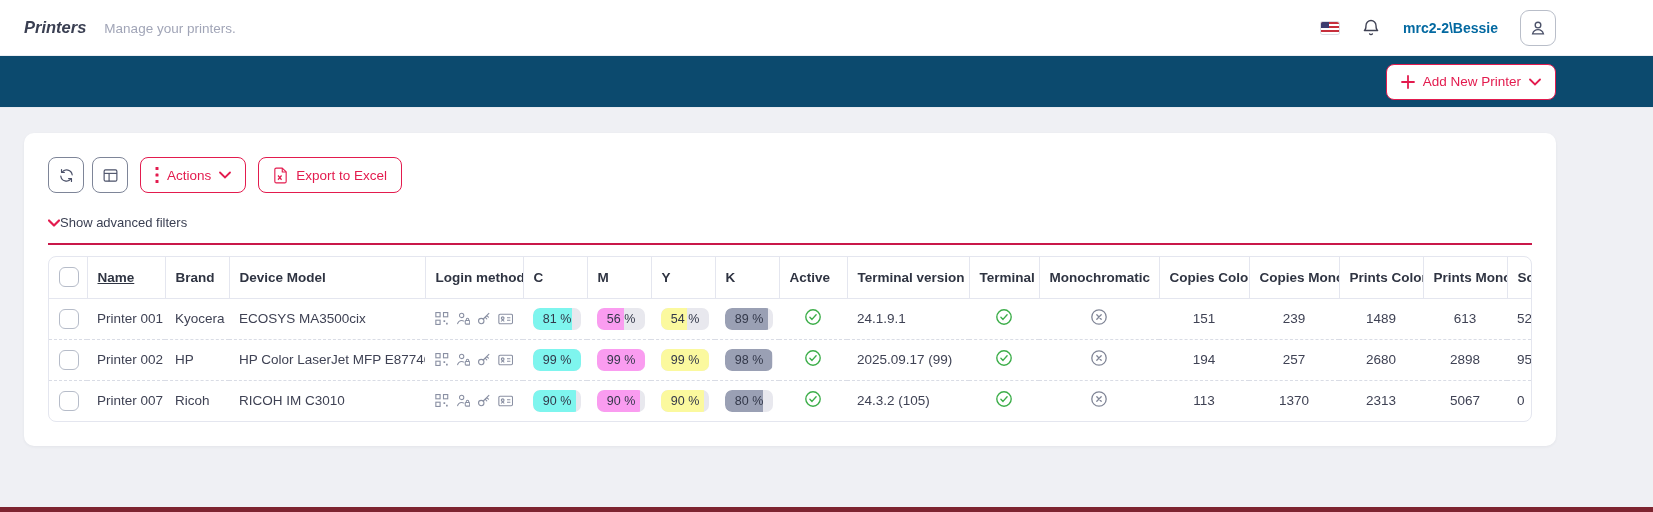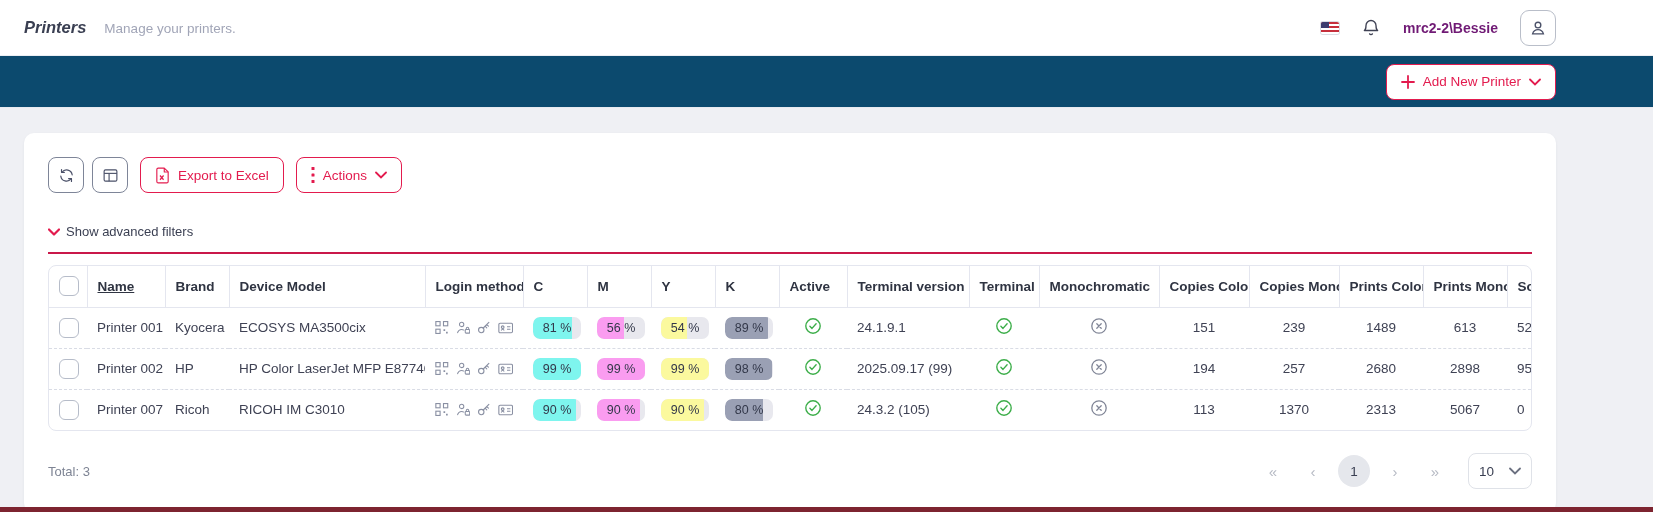--- a/index.html
+++ b/index.html
@@ -23,21 +23,21 @@
   .topbar{background:#fff;height:56px;border-bottom:1px solid #eceef3;display:flex;align-items:center;}
   .topbar-inner{display:flex;align-items:center;justify-content:space-between;padding:0 24px;width:1580px;}
   .page-title{font-size:16.5px;font-weight:bold;color:#3a3f52;font-style:italic;}
   .page-subtitle{font-size:13.5px;color:var(--muted);margin-left:18px;}
   .topbar-left{display:flex;align-items:baseline;}
   .topbar-right{display:flex;align-items:center;gap:22px;}
   .flag{width:18px;height:12px;border-radius:2px;position:relative;overflow:hidden;
     background:repeating-linear-gradient(#c62e3b 0 2px,#fff 2px 4px);box-shadow:0 0 0 1px #d9dce3;}
   .flag::after{content:"";position:absolute;left:0;top:0;width:8px;height:6px;background:#3c3b6e;}
   .icon-btn{background:none;border:none;cursor:pointer;display:flex;align-items:center;}
-  .username{font-size:14px;font-weight:bold;color:#701a75;}
+  .username{font-size:14px;font-weight:bold;color:#0369a1;}
   .user-btn{width:36px;height:36px;border:1px solid #b9bec9;border-radius:9px;background:#fff;display:flex;align-items:center;justify-content:center;cursor:pointer;}
   
   .subbar{background:#0c4a6e;height:52px;border-bottom:1px solid #e8eaf0;display:flex;align-items:center;}
   .subbar-inner{width:1580px;display:flex;justify-content:flex-end;padding:0 24px;}
   .btn{display:inline-flex;align-items:center;gap:8px;background:#fff;border:1px solid var(--accent);
     color:var(--accent);font-size:13.5px;border-radius:8px;padding:0 14px;height:36px;cursor:pointer;
     font-family:inherit;}
   .btn svg{flex:0 0 auto;}
   
   .page{position:absolute;top:109px;left:0;right:0;bottom:5px;background:#eff0f4;}
@@ -47,21 +47,21 @@
   .search-group{display:flex;height:36px;}
   .search-input{width:572px;height:36px;border:1px solid #c9cdd6;border-right:none;border-radius:8px 0 0 8px;
     padding:0 14px;font-size:13.5px;color:var(--text);outline:none;font-family:inherit;}
   .search-input::placeholder{color:#a8acb8;}
   .search-btn{width:38px;height:36px;border:1px solid #c9cdd6;border-radius:0 8px 8px 0;background:#fff;
     display:flex;align-items:center;justify-content:center;cursor:pointer;}
   .toolbar-right{display:flex;align-items:center;gap:8px;}
   .tool-sq{width:36px;height:36px;border:1px solid #7e8598;border-radius:8px;background:#fff;
     display:flex;align-items:center;justify-content:center;cursor:pointer;}
   .toolbar-right .btn{margin-left:4px;}
-  .filters-row{display:flex;align-items:center;gap:6px;margin-top:31px;font-size:13px;color:#3a3f52;cursor:pointer;width:max-content;}
+  .filters-row{display:flex;align-items:center;margin-top:22px;font-size:13px;color:#3a3f52;cursor:pointer;width:max-content;}
   .red-line{height:2px;background:var(--divider);margin-top:13px;}
   
   .table-wrap{margin-top:11px;border:1px solid var(--border);border-radius:8px;overflow:hidden;}
   table{width:100%;border-collapse:collapse;table-layout:fixed;font-size:13.5px;}
   th{font-weight:bold;color:#2f3442;text-align:left;padding:0 10px;height:41px;border-left:1px solid var(--border);white-space:nowrap;overflow:hidden;}
   th:first-child{border-left:none;}
   thead tr{border-bottom:1px solid var(--border);}
   td{padding:0 10px;height:41px;white-space:nowrap;overflow:hidden;}
   tbody tr{border-top:1px dashed #d9dce5;}
   tbody tr:first-child{border-top:none;}
@@ -149,37 +149,37 @@
           </svg>
         </button>
         <button class="tool-sq">
           <svg width="17" height="17" viewBox="0 0 24 24" fill="none" stroke="#4a5068" stroke-width="1.6">
             <rect x="3" y="4" width="18" height="16" rx="2"></rect>
               <path d="M3 9h18"></path>
               <path d="M10 9v11"></path>
           </svg>
         </button>
         <button class="btn">
-          <svg width="15" height="17" viewBox="0 0 20 24" fill="none" stroke="currentColor" stroke-width="1.6" stroke-linejoin="round">
-            <path d="M12.5 1.5H4a2 2 0 0 0-2 2v17a2 2 0 0 0 2 2h12a2 2 0 0 0 2-2V7z"></path>
-            <path d="M12.5 1.5V7H18"></path>
-            <path d="M6.5 12l5 6m0-6l-5 6" stroke-width="1.7"></path>
-          </svg>
-          <span>Export to Excel</span>
-        </button>
-        <button class="btn">
           <svg width="4" height="16" viewBox="0 0 4 16" fill="currentColor">
             <rect x="0.5" y="0" width="3" height="3" rx="0.6"></rect>
               <rect x="0.5" y="6.5" width="3" height="3" rx="0.6"></rect>
               <rect x="0.5" y="13" width="3" height="3" rx="0.6"></rect>
           </svg>
           <span>Actions</span>
           <svg width="12" height="8" viewBox="0 0 12 8" fill="none" stroke="currentColor" stroke-width="1.8" stroke-linecap="round">
               <path d="M1 1.5 6 6.5 11 1.5"></path>
             </svg>
+        </button>
+        <button class="btn">
+          <svg width="15" height="17" viewBox="0 0 20 24" fill="none" stroke="currentColor" stroke-width="1.6" stroke-linejoin="round">
+            <path d="M12.5 1.5H4a2 2 0 0 0-2 2v17a2 2 0 0 0 2 2h12a2 2 0 0 0 2-2V7z"></path>
+            <path d="M12.5 1.5V7H18"></path>
+            <path d="M6.5 12l5 6m0-6l-5 6" stroke-width="1.7"></path>
+          </svg>
+          <span>Export to Excel</span>
         </button>
       </div>
     </div>
 
     <div class="filters-row">
       <svg width="12" height="8" viewBox="0 0 12 8" fill="none" stroke="#e31b4e" stroke-width="2.2" stroke-linecap="round" stroke-linejoin="round">
           <path d="M1 1.5 6 6.5 11 1.5"></path>
         </svg>
       <span>Show advanced filters</span>
     </div>
@@ -369,33 +369,17 @@
               <td class="num">113</td>
               <td class="num">1370</td>
               <td class="num">2313</td>
               <td class="num">5067</td>
               <td class="num">0</td>
             </tr>
           </tbody>
       </table>
     </div>
 
-    <div class="table-footer">
-      <span class="total">Total: 3</span>
-      <div class="pager">
-        <button class="pg">«</button>
-        <button class="pg">‹</button>
-        <button class="pg-current">1</button>
-        <button class="pg">›</button>
-        <button class="pg">»</button>
-        <div class="page-size">
-          <span>10</span>
-          <svg width="12" height="8" viewBox="0 0 12 8" fill="none" stroke="#6b7080" stroke-width="1.8" stroke-linecap="round">
-              <path d="M1 1.5 6 6.5 11 1.5"></path>
-            </svg>
-        </div>
-      </div>
-    </div>
 
   </div>
 </div>
 
 <div class="bottom-bar"></div>
 
 </body></html>

